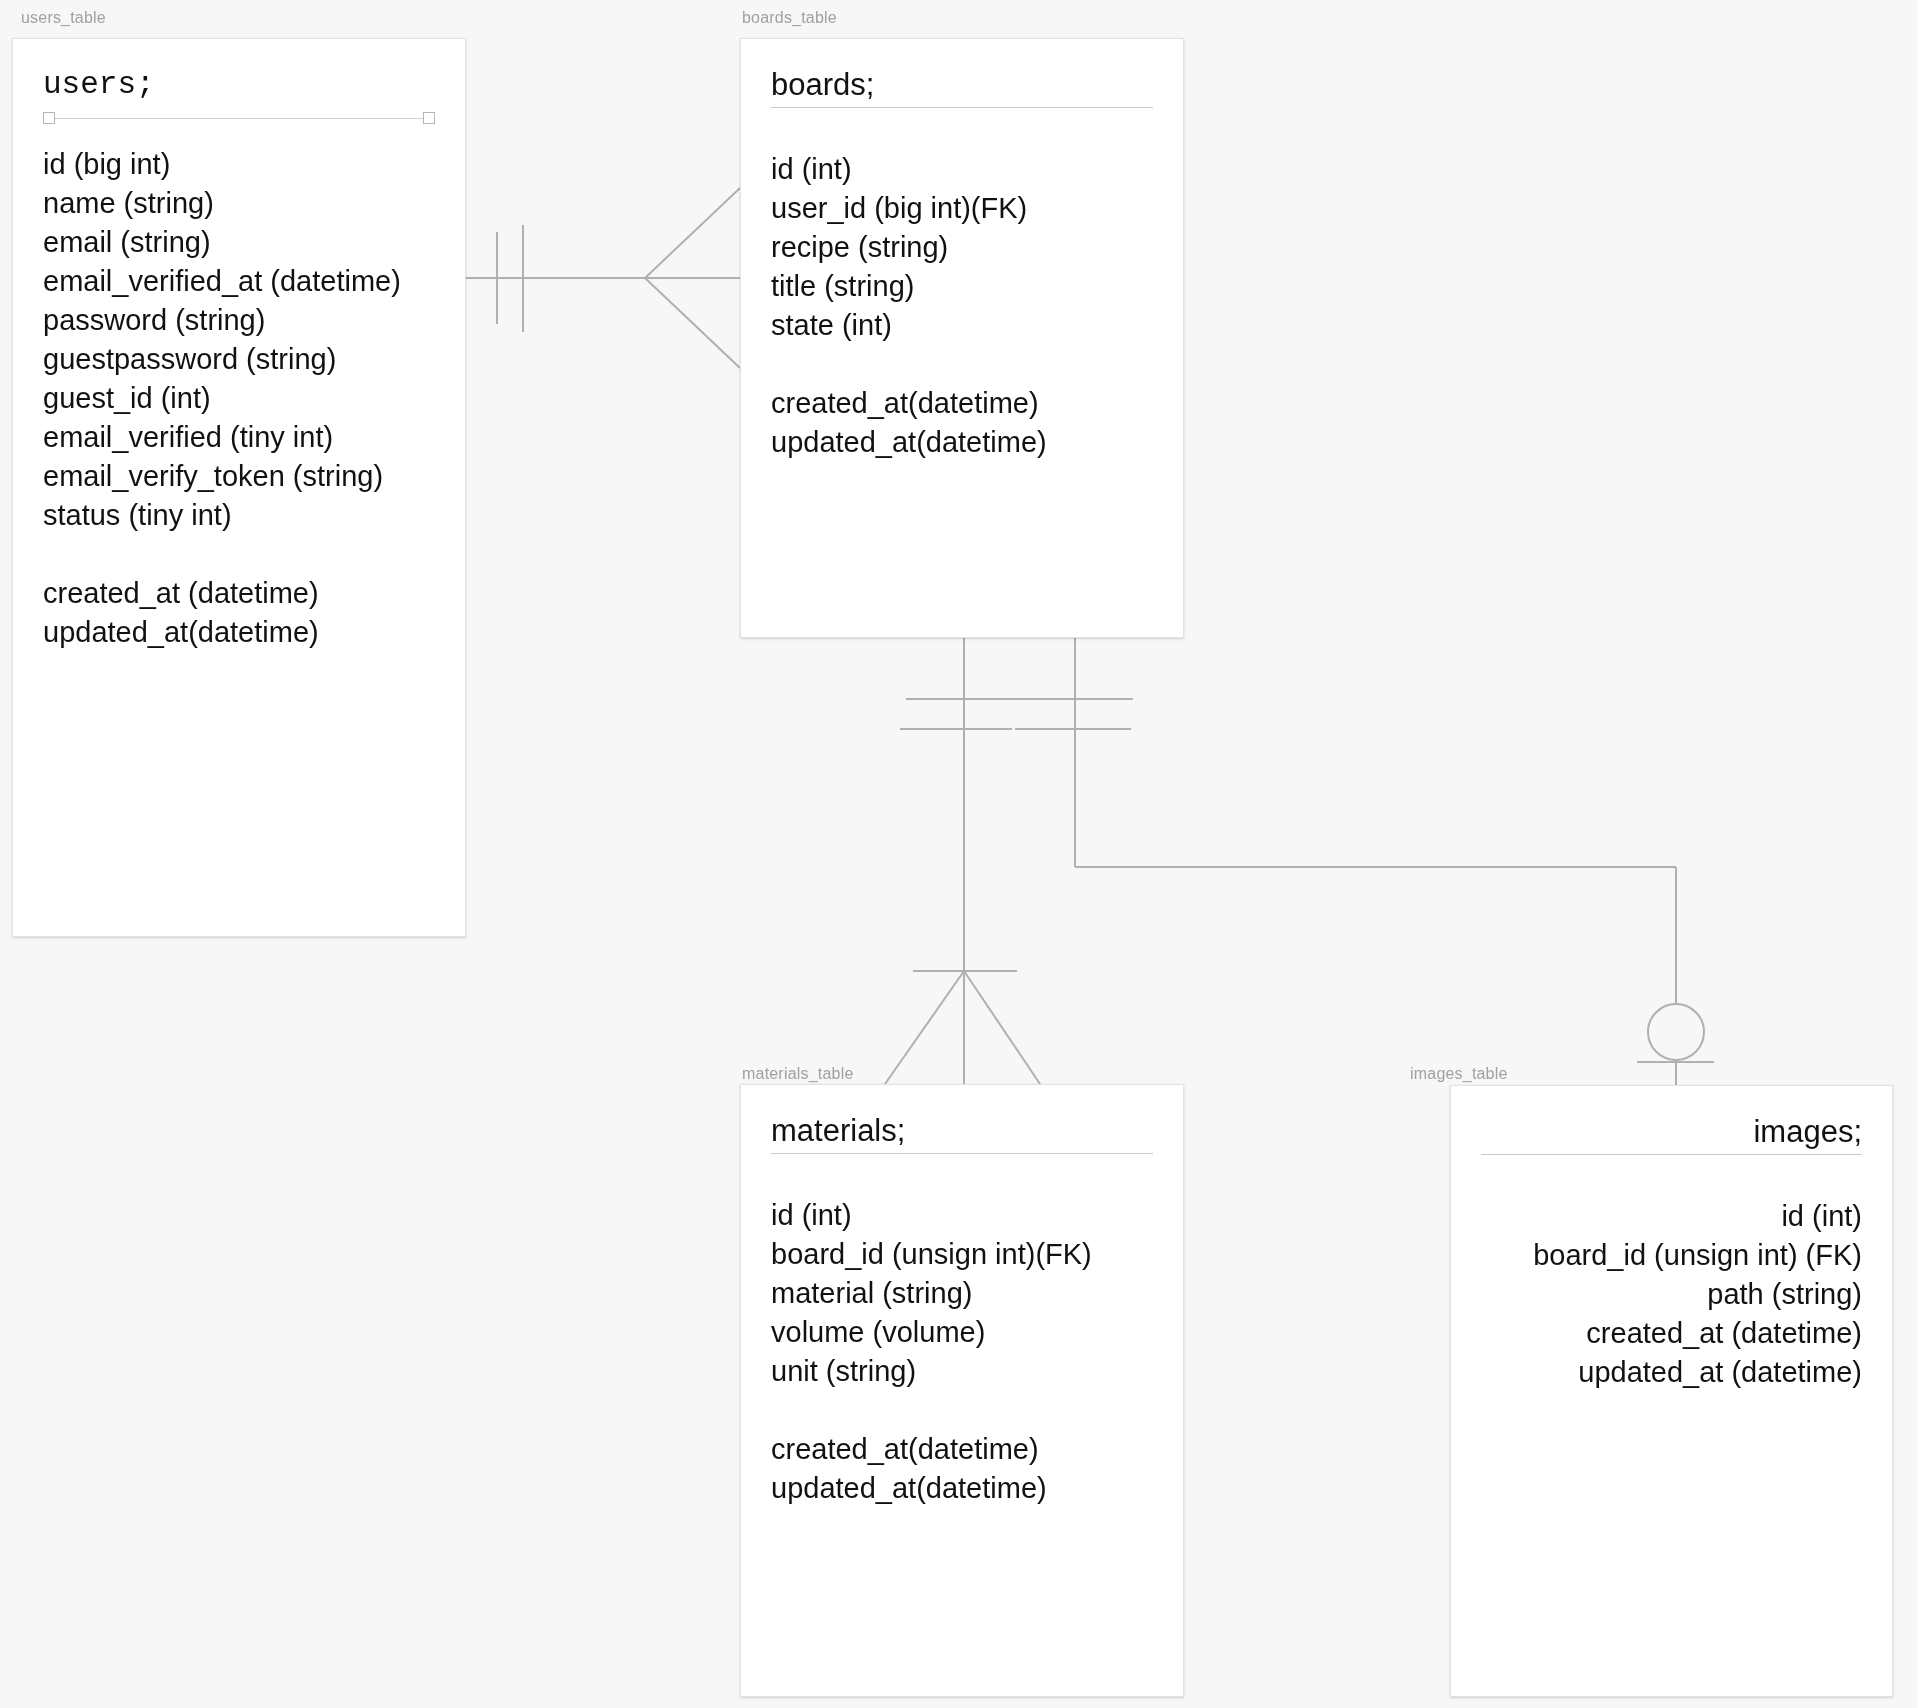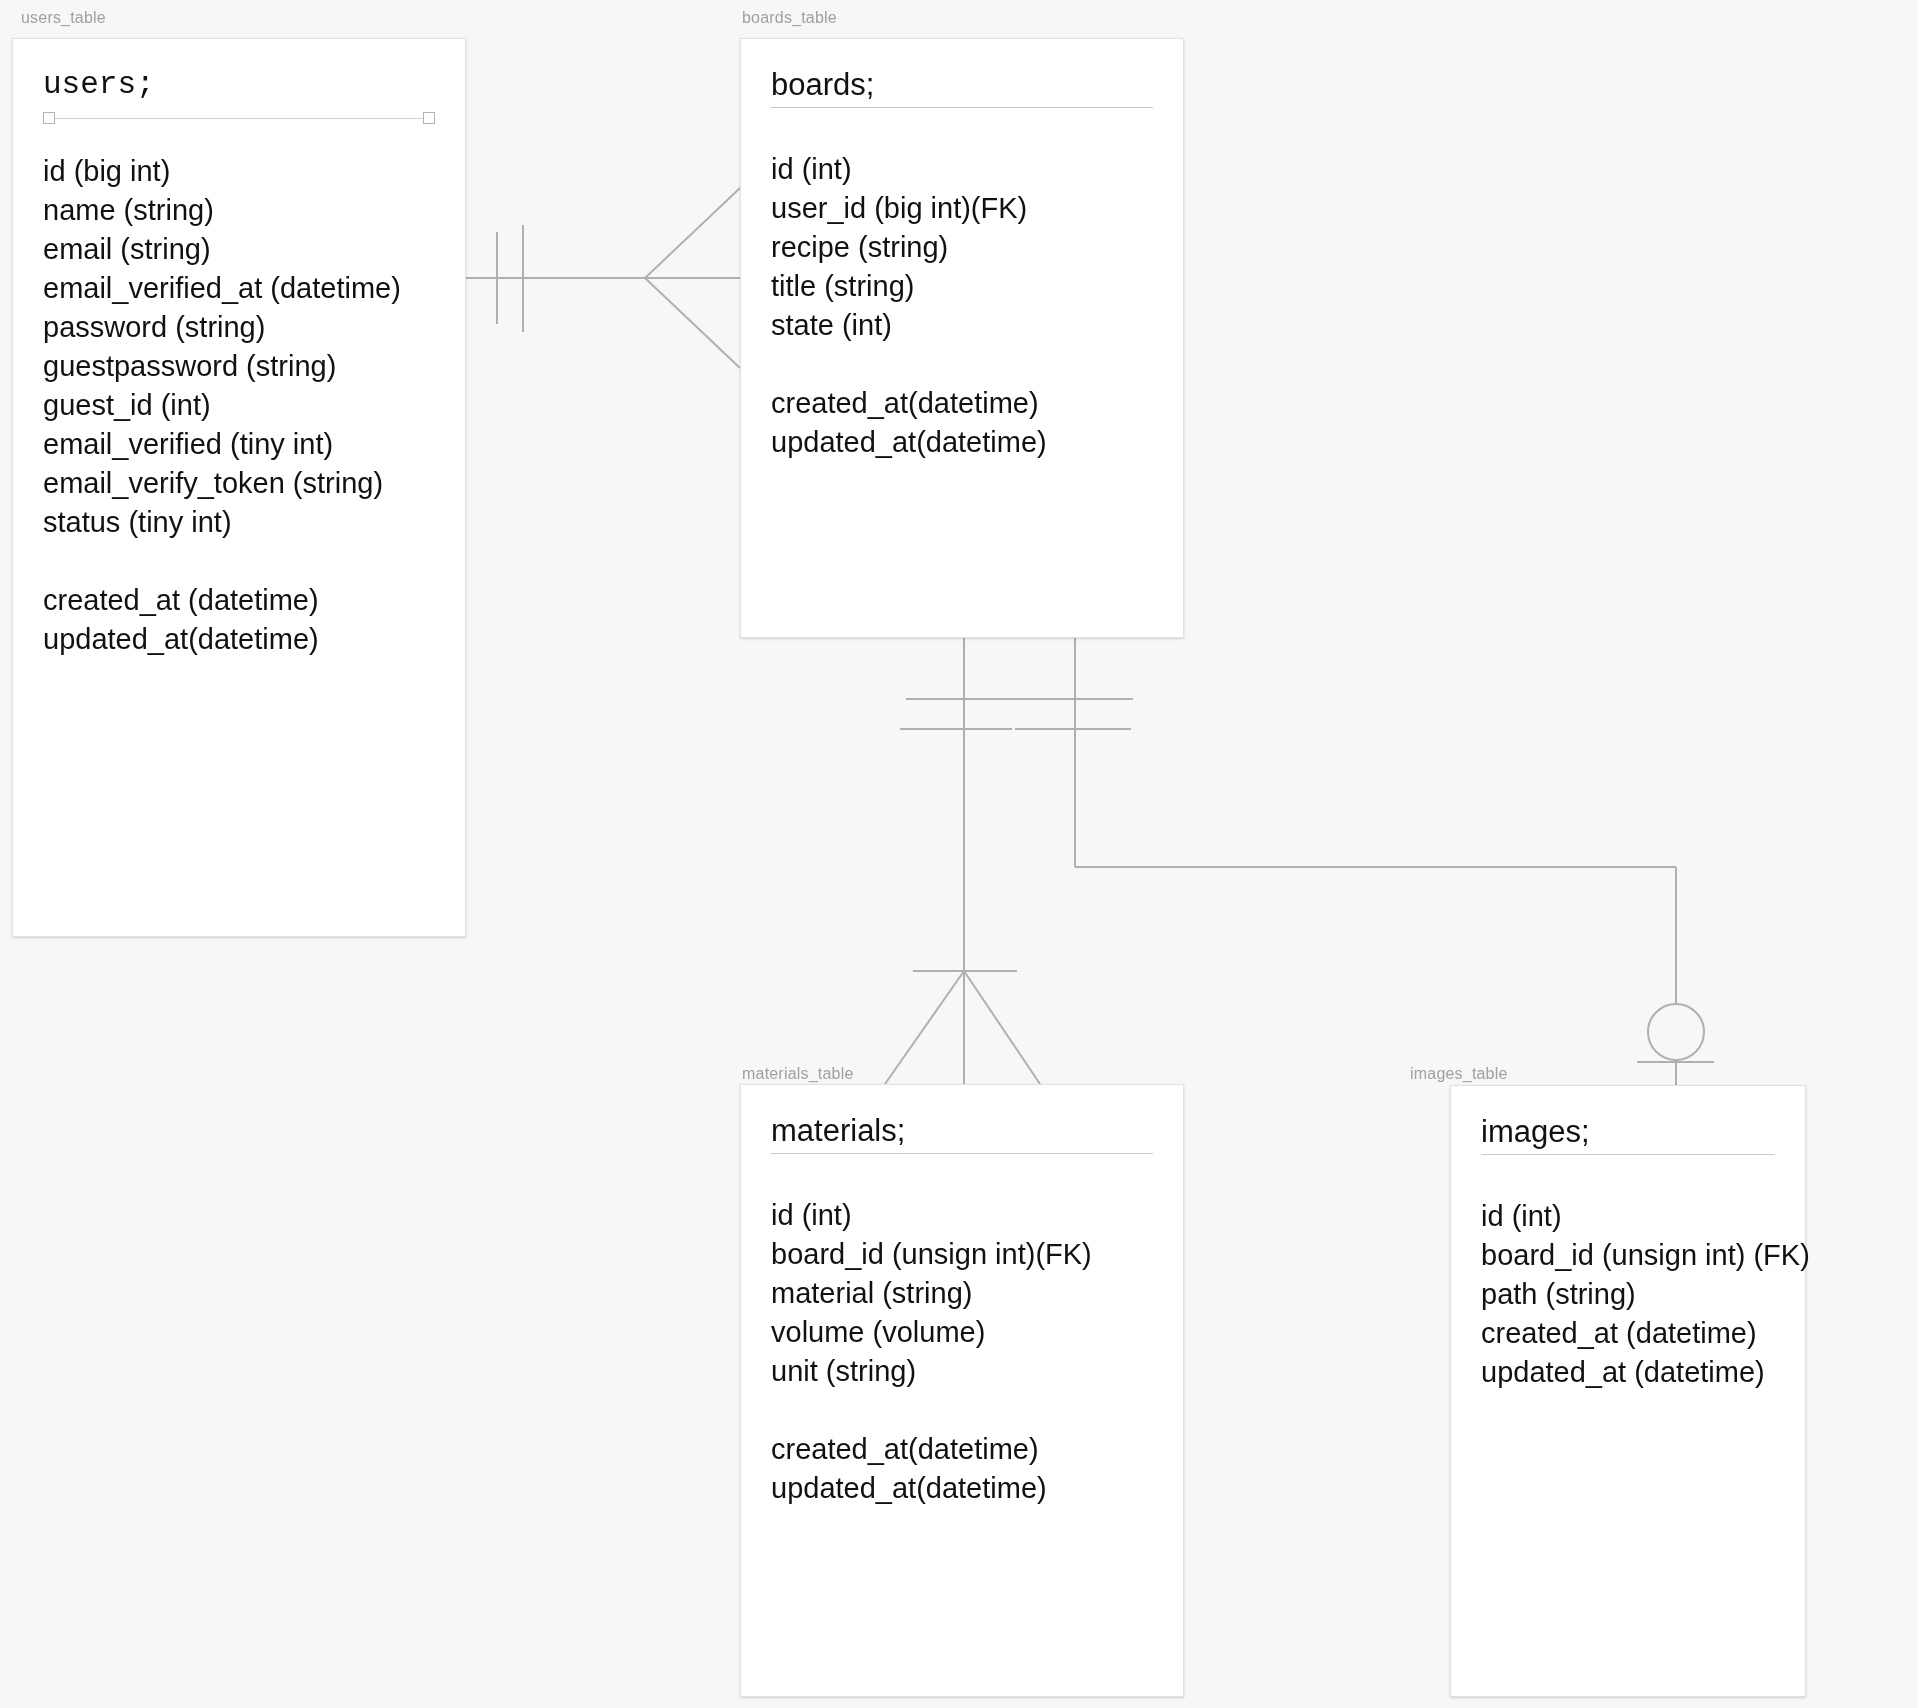--- a/index.html
+++ b/index.html
@@ -143,21 +143,21 @@
 
   <div class="entity-caption" style="left:21px; top:9px;">users_table</div>
   <div class="entity" id="ent-users" style="left:12px; top:38px; width:454px; height:899px;">
     <div class="entity-inner">
       <div class="entity-title no-rule">users;</div>
       <div class="handle-bar">
         <div class="handle-line"></div>
         <div class="handle-knob left"></div>
         <div class="handle-knob right"></div>
       </div>
-      <div class="field-list" style="margin-top:26px;">
+      <div class="field-list" style="margin-top:19px;">
         <div class="field">id (big int)</div>
         <div class="field">name (string)</div>
         <div class="field">email (string)</div>
         <div class="field">email_verified_at (datetime)</div>
         <div class="field">password (string)</div>
         <div class="field">guestpassword (string)</div>
         <div class="field">guest_id (int)</div>
         <div class="field">email_verified (tiny int)</div>
         <div class="field">email_verify_token (string)</div>
         <div class="field">status (tiny int)</div>
@@ -196,21 +196,21 @@
         <div class="field">volume (volume)</div>
         <div class="field">unit (string)</div>
         <div class="field spacer"></div>
         <div class="field">created_at(datetime)</div>
         <div class="field">updated_at(datetime)</div>
       </div>
     </div>
   </div>
 
   <div class="entity-caption" style="left:1410px; top:1065px;">images_table</div>
-  <div class="entity" id="ent-images" style="left:1450px; top:1085px; width:356px; height:612px;">
+  <div class="entity" id="ent-images" style="left:1450px; top:1085px; width:443px; height:612px;text-align:right;">
     <div class="entity-inner">
       <div class="entity-title">images;</div>
       <div class="field-list">
         <div class="field">id (int)</div>
         <div class="field">board_id (unsign int) (FK)</div>
         <div class="field">path (string)</div>
         <div class="field">created_at (datetime)</div>
         <div class="field">updated_at (datetime)</div>
       </div>
     </div>

